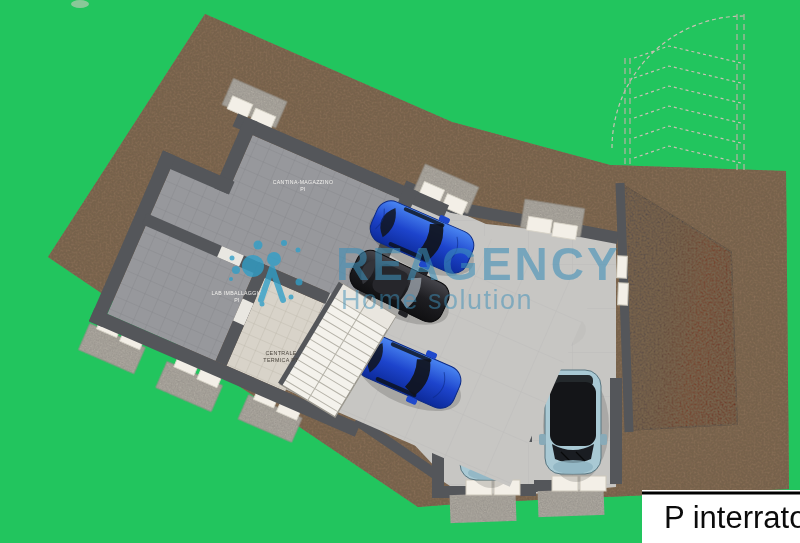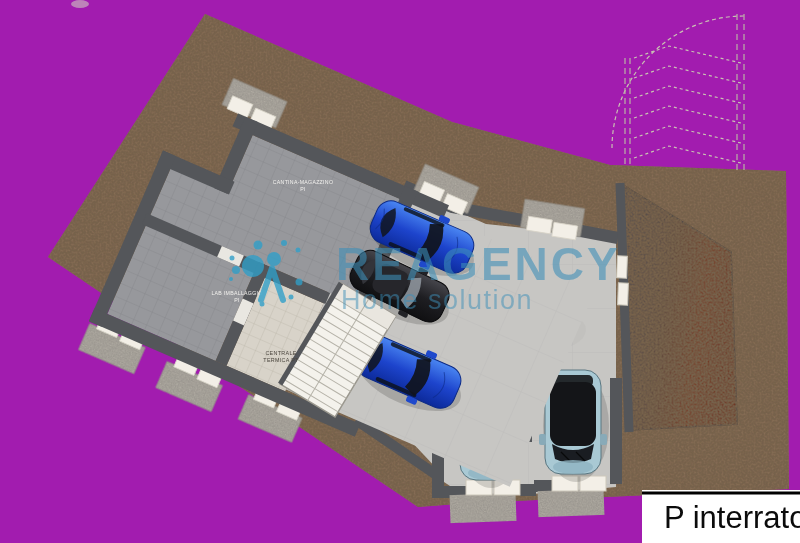--- a/index.html
+++ b/index.html
@@ -1,17 +1,17 @@
 <!DOCTYPE html>
 <html><head>
 <meta charset="utf-8">
 <style>
   html,body{margin:0;padding:0;background:#ffffff;}
   .stage{
-    position:relative;width:800px;height:543px;overflow:hidden;background:#a21caf;
+    position:relative;width:800px;height:543px;overflow:hidden;background:#22c55e;
     font-family:"Liberation Sans", sans-serif;
   }
   svg{display:block;}
   text{font-family:"Liberation Sans", sans-serif;}
   .room-label{fill:#f2f1ee;font-size:5.2px;letter-spacing:.3px;text-anchor:middle;}
   .room-label-dark{fill:#4a453e;font-size:5.4px;letter-spacing:.3px;text-anchor:middle;}
   .brand{fill:#3d8fb8;opacity:.58;font-weight:bold;font-size:46px;letter-spacing:3px;}
   .tagline{fill:#3d8fb8;opacity:.5;font-size:27px;letter-spacing:1.5px;}
   .floor-title{fill:#0b0b0b;font-size:31px;}
 </style>

